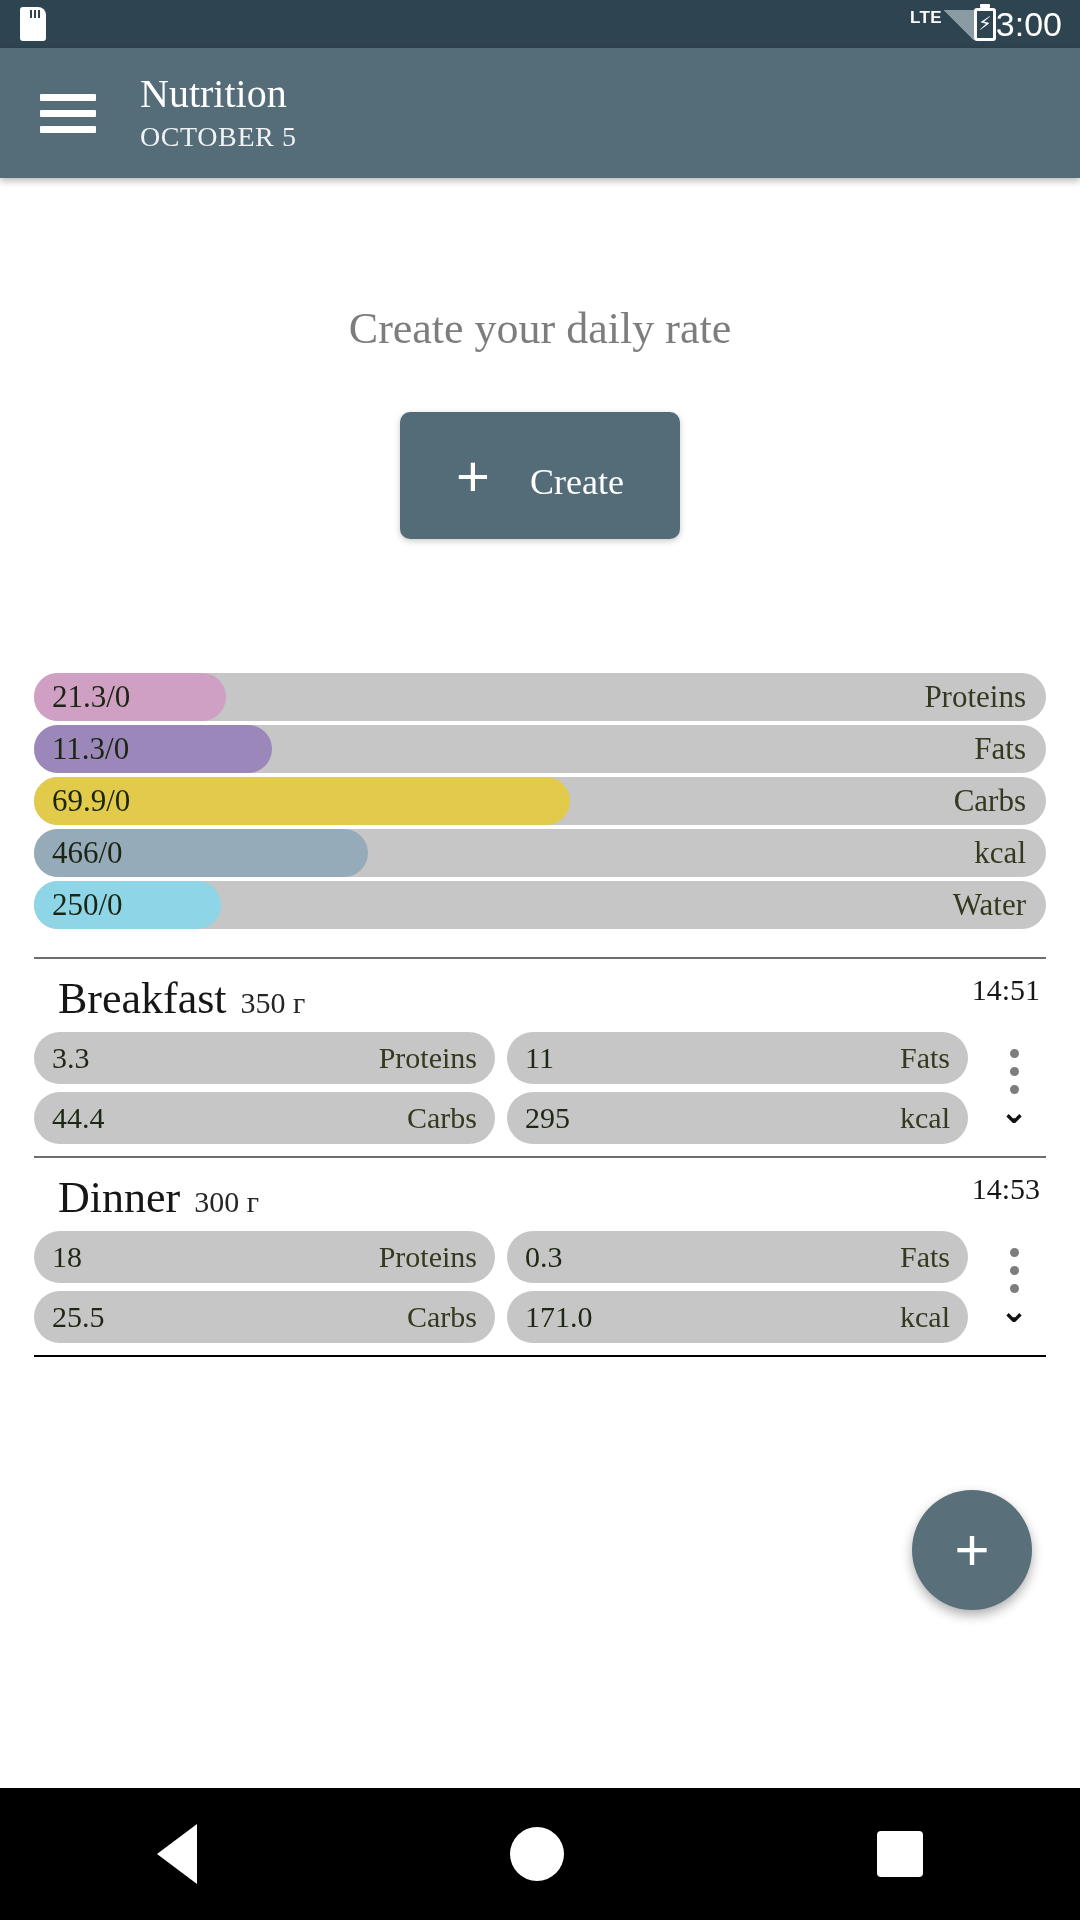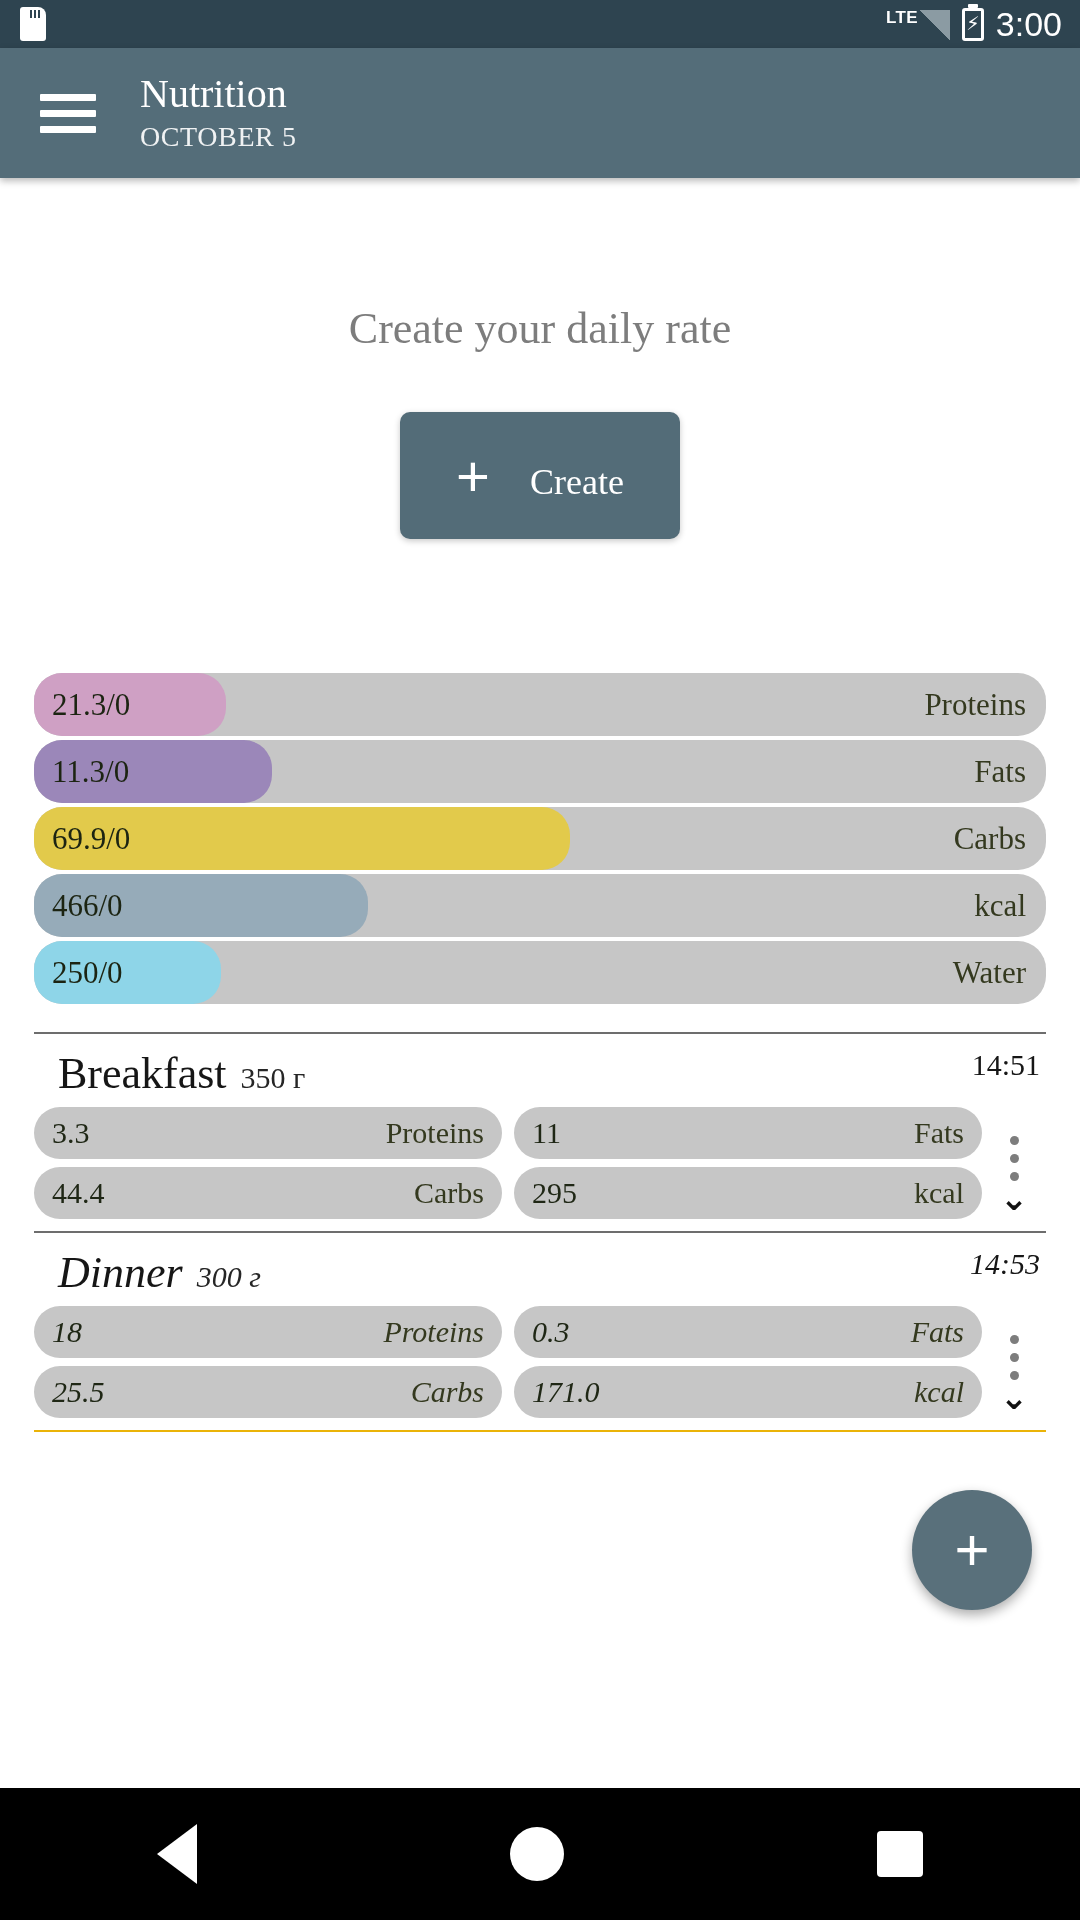--- a/index.html
+++ b/index.html
@@ -11,21 +11,21 @@
     overflow:hidden;
   }
 
   
   .statusbar{
     height:48px; background:#2e4450; position:relative;
     display:flex; align-items:center; justify-content:space-between;
     padding:0 18px 0 20px;
   }
   .sb-left{ display:flex; align-items:center; gap:10px; }
-  .sb-right{ display:flex; align-items:center; gap:12px; }
+  .sb-right{ display:flex; align-items:center; gap:0; }
   .sd-icon{ width:26px; height:34px; position:relative; }
   .sd-icon .body{
     position:absolute; left:0; top:0; width:26px; height:34px;
     background:#fff; border-radius:3px 8px 3px 3px;
   }
   .sd-icon .pins{
     position:absolute; right:4px; top:3px; width:12px; height:8px;
     background:linear-gradient(to right,#2e4450 0 2px,transparent 2px 4px,
       #2e4450 4px 6px,transparent 6px 8px,#2e4450 8px 10px,transparent 10px 12px);
   }
@@ -68,43 +68,43 @@
     width:280px; height:127px; display:flex; align-items:center; justify-content:center;
     gap:40px; cursor:pointer; box-shadow:0 2px 6px rgba(0,0,0,.22);
     font-family:"Liberation Serif",serif;
   }
   .create-plus{ font-size:58px; font-weight:300; line-height:1; font-family:"Liberation Sans",sans-serif;}
   .create-label{ font-size:36px; line-height:1;margin-top:12px; }
 
   
   .macros{ margin:134px 34px 0 34px; }
   .macro-row{
-    position:relative; height:63px; background:#c6c6c6; border-radius:28px;
+    position:relative; height:48px; background:#c6c6c6; border-radius:28px;
     margin-bottom:4px; display:flex; align-items:center;
   }
   .macro-fill{
     position:absolute; left:0; top:0; bottom:0; border-radius:28px;
   }
   .macro-val{
     position:relative; z-index:2; font-size:31px; color:#1c2412; padding-left:18px;
   }
   .macro-name{
     position:absolute; right:20px; z-index:2; font-size:31px; color:#34391f;
   }
 
   
   .meals{ margin:28px 34px 0 34px; }
   .meal{ border-top:2px solid #6d6d6d; padding-top:14px; padding-bottom:12px; }
-  .meal:last-child{ border-bottom:2px solid #eab308;font-style:italic; }
+  .meal:last-child{ border-bottom:2px solid #000000; }
   .meal-head{ display:flex; align-items:baseline; position:relative; padding:0 2px 8px 2px; }
   .meal-name{ font-size:44px; color:#161616;margin-left:22px; }
   .meal-weight{ font-size:30px; color:#262626; margin-left:14px; }
   .meal-time{ position:absolute; right:6px; font-size:30px; color:#161616; }
 
-  .meal-body{ display:flex; align-items:flex-end; }
+  .meal-body{ display:flex; align-items:center; gap:14px; }
   .pill-grid{ flex:1; display:grid; grid-template-columns:1fr 1fr; gap:8px 12px; }
   .pill{
     background:#c6c6c6; border-radius:26px; height:52px;
     display:flex; align-items:center; justify-content:space-between;
     padding:0 18px;
   }
   .pill-val{ font-size:30px; color:#1f2715; }
   .pill-label{ font-size:30px; color:#34391f; }
   .meal-actions{
     width:64px; display:flex; flex-direction:column; align-items:center;

